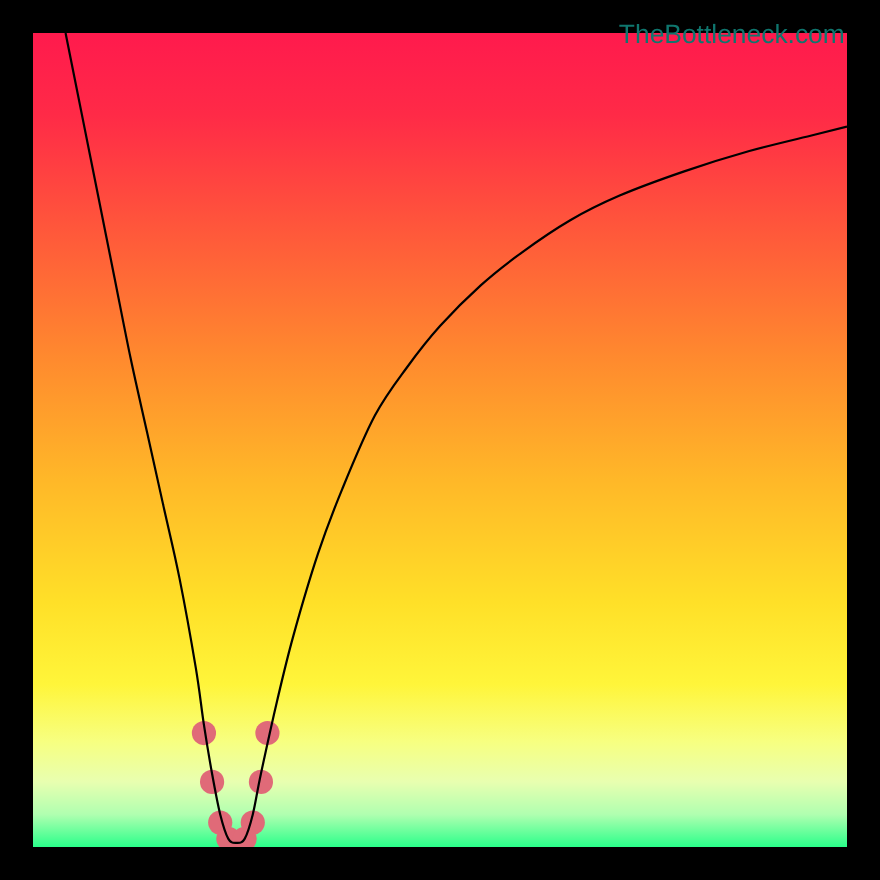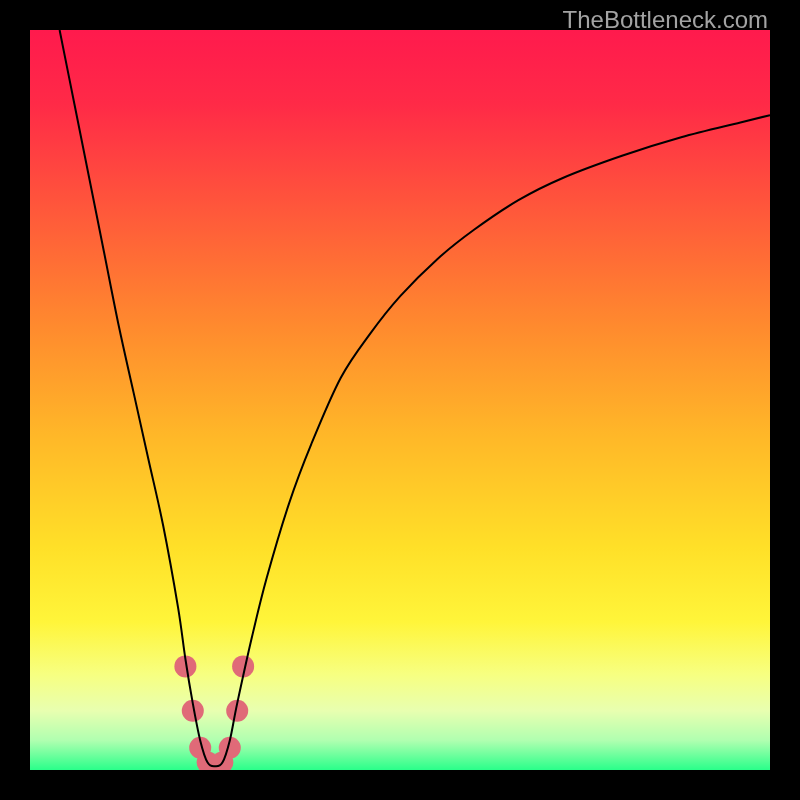--- a/index.html
+++ b/index.html
@@ -21,23 +21,23 @@
   }
   .plot-area {
     position: absolute;
     left: 0;
     top: 0;
     width: 740px;
     height: 740px;
   }
   .watermark {
     position: absolute;
-    top: 6px;
+    top: 18px;
     right: 32px;
-    color: #a3a3a3;
+    color: #0f766e;
     font-size: 24px;
     font-weight: 400;
     font-family: Arial, Helvetica, sans-serif;
     letter-spacing: 0px;
   }
   svg {
     display: block;
   }
 </style>
 </head>

